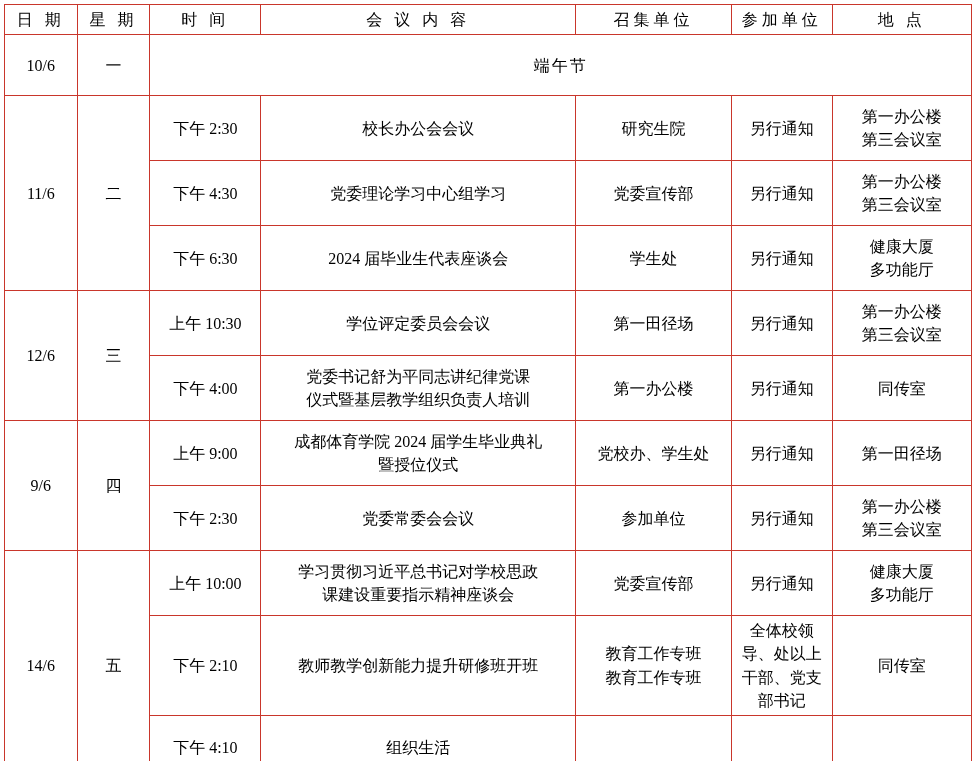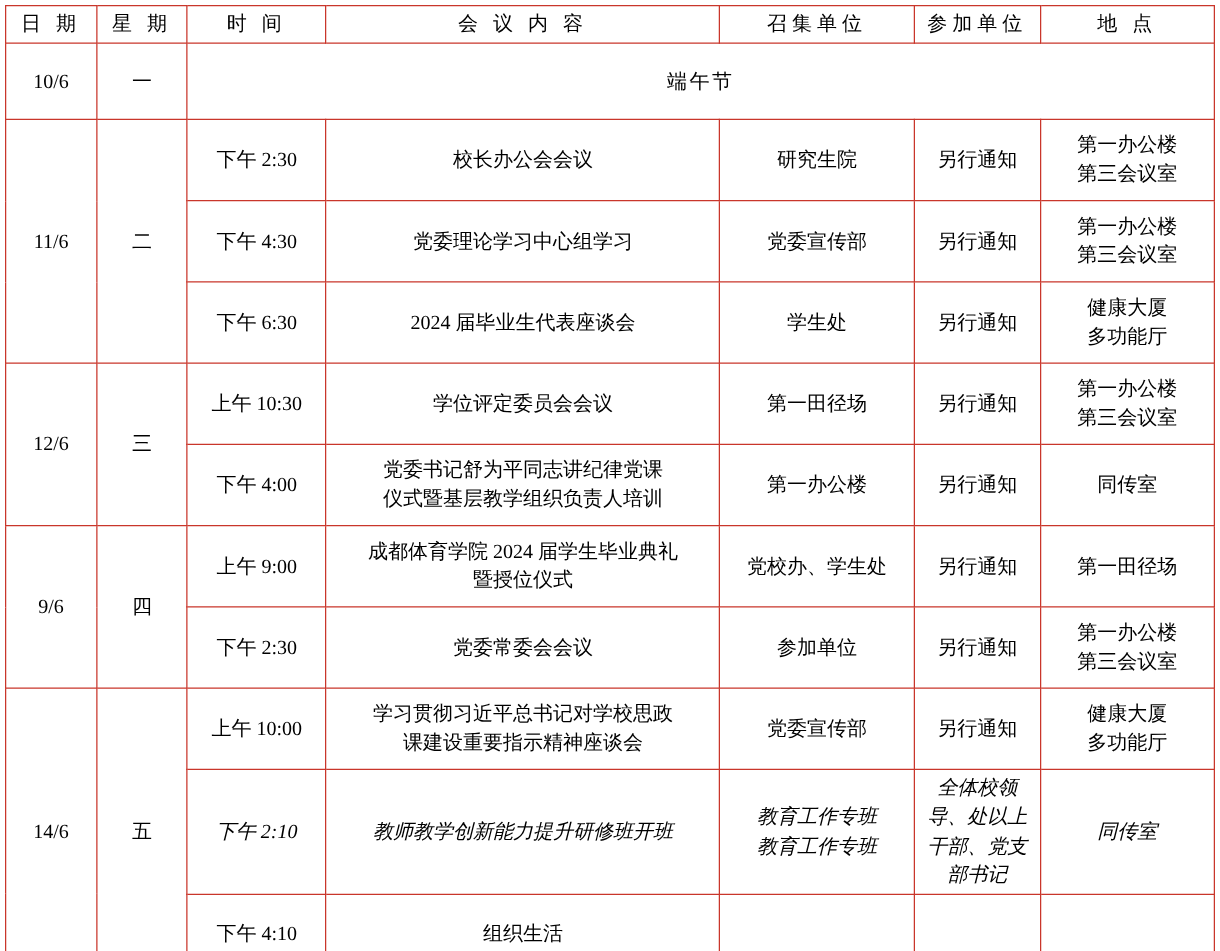--- a/index.html
+++ b/index.html
@@ -52,21 +52,21 @@
   }
   .cell-time { font-size: 15.5px; }
   .cell-topic { font-size: 16px; }
   .cell-host { font-size: 16px; }
   .cell-attend { font-size: 15.5px; }
   .cell-place { font-size: 15.5px; }
   .two-line { line-height: 1.55; }
   .tight { line-height: 1.5; }
   .row-tall td { height: 58px; }
   .row-mid td { height: 54px; }
-  .row-big td { height: 92px; font-style: italic; }
+  .row-big td { height: 92px; }
 </style>
 </head>
 <body>
 
 <table id="schedule-table">
   <colgroup>
     <col class="col-date">
     <col class="col-week">
     <col class="col-time">
     <col class="col-topic">

